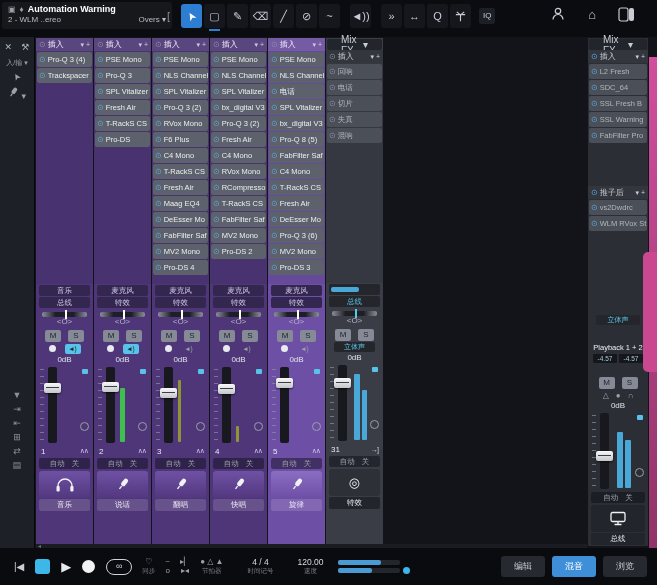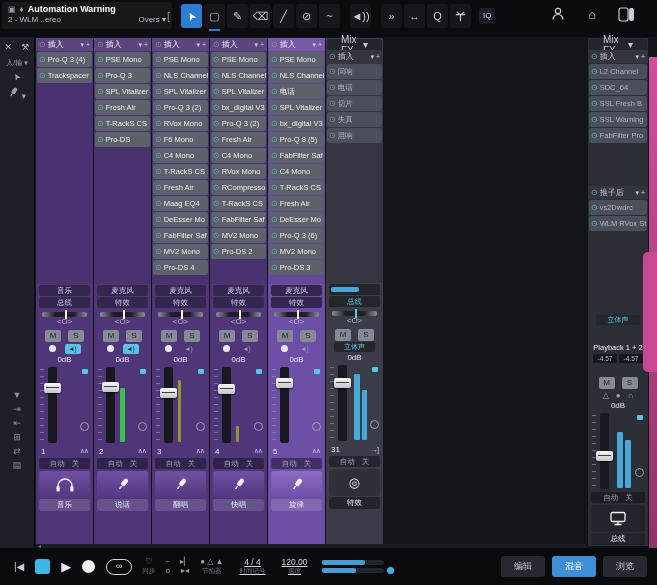--- a/index.html
+++ b/index.html
@@ -120,21 +120,21 @@
   .tc .t2{font-size:6.5px;color:#8a8f98;}
   .tbtns{display:flex;align-items:center;gap:11px;margin-left:14px;}
   .rtz{color:#c8ccd4;font-size:10px;}
   .stopbtn{width:15px;height:15px;background:#3db7e8;border-radius:3px;}
   .playbtn{color:#e8eaee;font-size:13px;}
   .recbtn{width:13px;height:13px;background:#f0f2f4;border-radius:50%;}
   .loopbtn{width:24px;height:14px;border:1.5px solid #cfd3da;border-radius:8px;color:#cfd3da;
            font-size:9px;line-height:13px;text-align:center;}
   .tico{display:flex;flex-direction:column;align-items:center;font-size:6.5px;color:#7a7f88;gap:1px;margin-left:10px;}
   .tico .g{font-size:8px;color:#9aa0a8;line-height:8px;}
-  .tval{margin-left:16px;text-align:center;text-decoration:underline;}
+  .tval{margin-left:24px;text-align:center;}
   .tval .v{font-size:8.5px;color:#d8dae0;}
   .tval .l{font-size:6.5px;color:#7a7f88;}
   .perf{margin-left:14px;width:62px;display:flex;flex-direction:column;gap:3px;}
   .pbar{height:5px;background:#23262c;border-radius:2px;position:relative;}
   .pbar i{position:absolute;left:0;top:0;bottom:0;border-radius:2px;background:#4a9ad4;}
   .ptoggle{position:absolute;right:-10px;top:-1px;width:7px;height:7px;border-radius:50%;background:#3db7e8;}
   .modebtns{margin-left:auto;margin-right:10px;display:flex;gap:7px;}
   .mode{height:21px;padding:0 13px;background:#262930;color:#c4c8d0;font-size:9px;border-radius:3px;
         line-height:21px;border:0;font-family:inherit;}
   .mode.act{background:#3e8ed8;color:#fff;}
@@ -388,21 +388,21 @@
               <div class="ins">
                 <span class="pw">⊙</span>
                 <span>Pro-Q 3 (2)</span>
               </div>
               <div class="ins">
                 <span class="pw">⊙</span>
                 <span>RVox Mono</span>
               </div>
               <div class="ins">
                 <span class="pw">⊙</span>
-                <span>F6 Mono</span>
+                <span>F6 Plus</span>
               </div>
               <div class="ins">
                 <span class="pw">⊙</span>
                 <span>C4 Mono</span>
               </div>
               <div class="ins">
                 <span class="pw">⊙</span>
                 <span>T-RackS CS</span>
               </div>
               <div class="ins">
@@ -767,21 +767,21 @@
       <div class="inszone">
         <div class="inshead">
           <span class="pw">⊙</span>
           <span>插入</span>
           <span class="hd-r"><span>▾</span> <span>+</span></span>
         </div>
         <div class="inslist">
 
         <div class="ins">
               <span class="pw">⊙</span>
-              <span>L2 Channel</span>
+              <span>L2 Fresh</span>
             </div>
             <div class="ins">
               <span class="pw">⊙</span>
               <span>SDC_64</span>
             </div>
             <div class="ins">
               <span class="pw">⊙</span>
               <span>SSL Fresh B</span>
             </div>
             <div class="ins">

